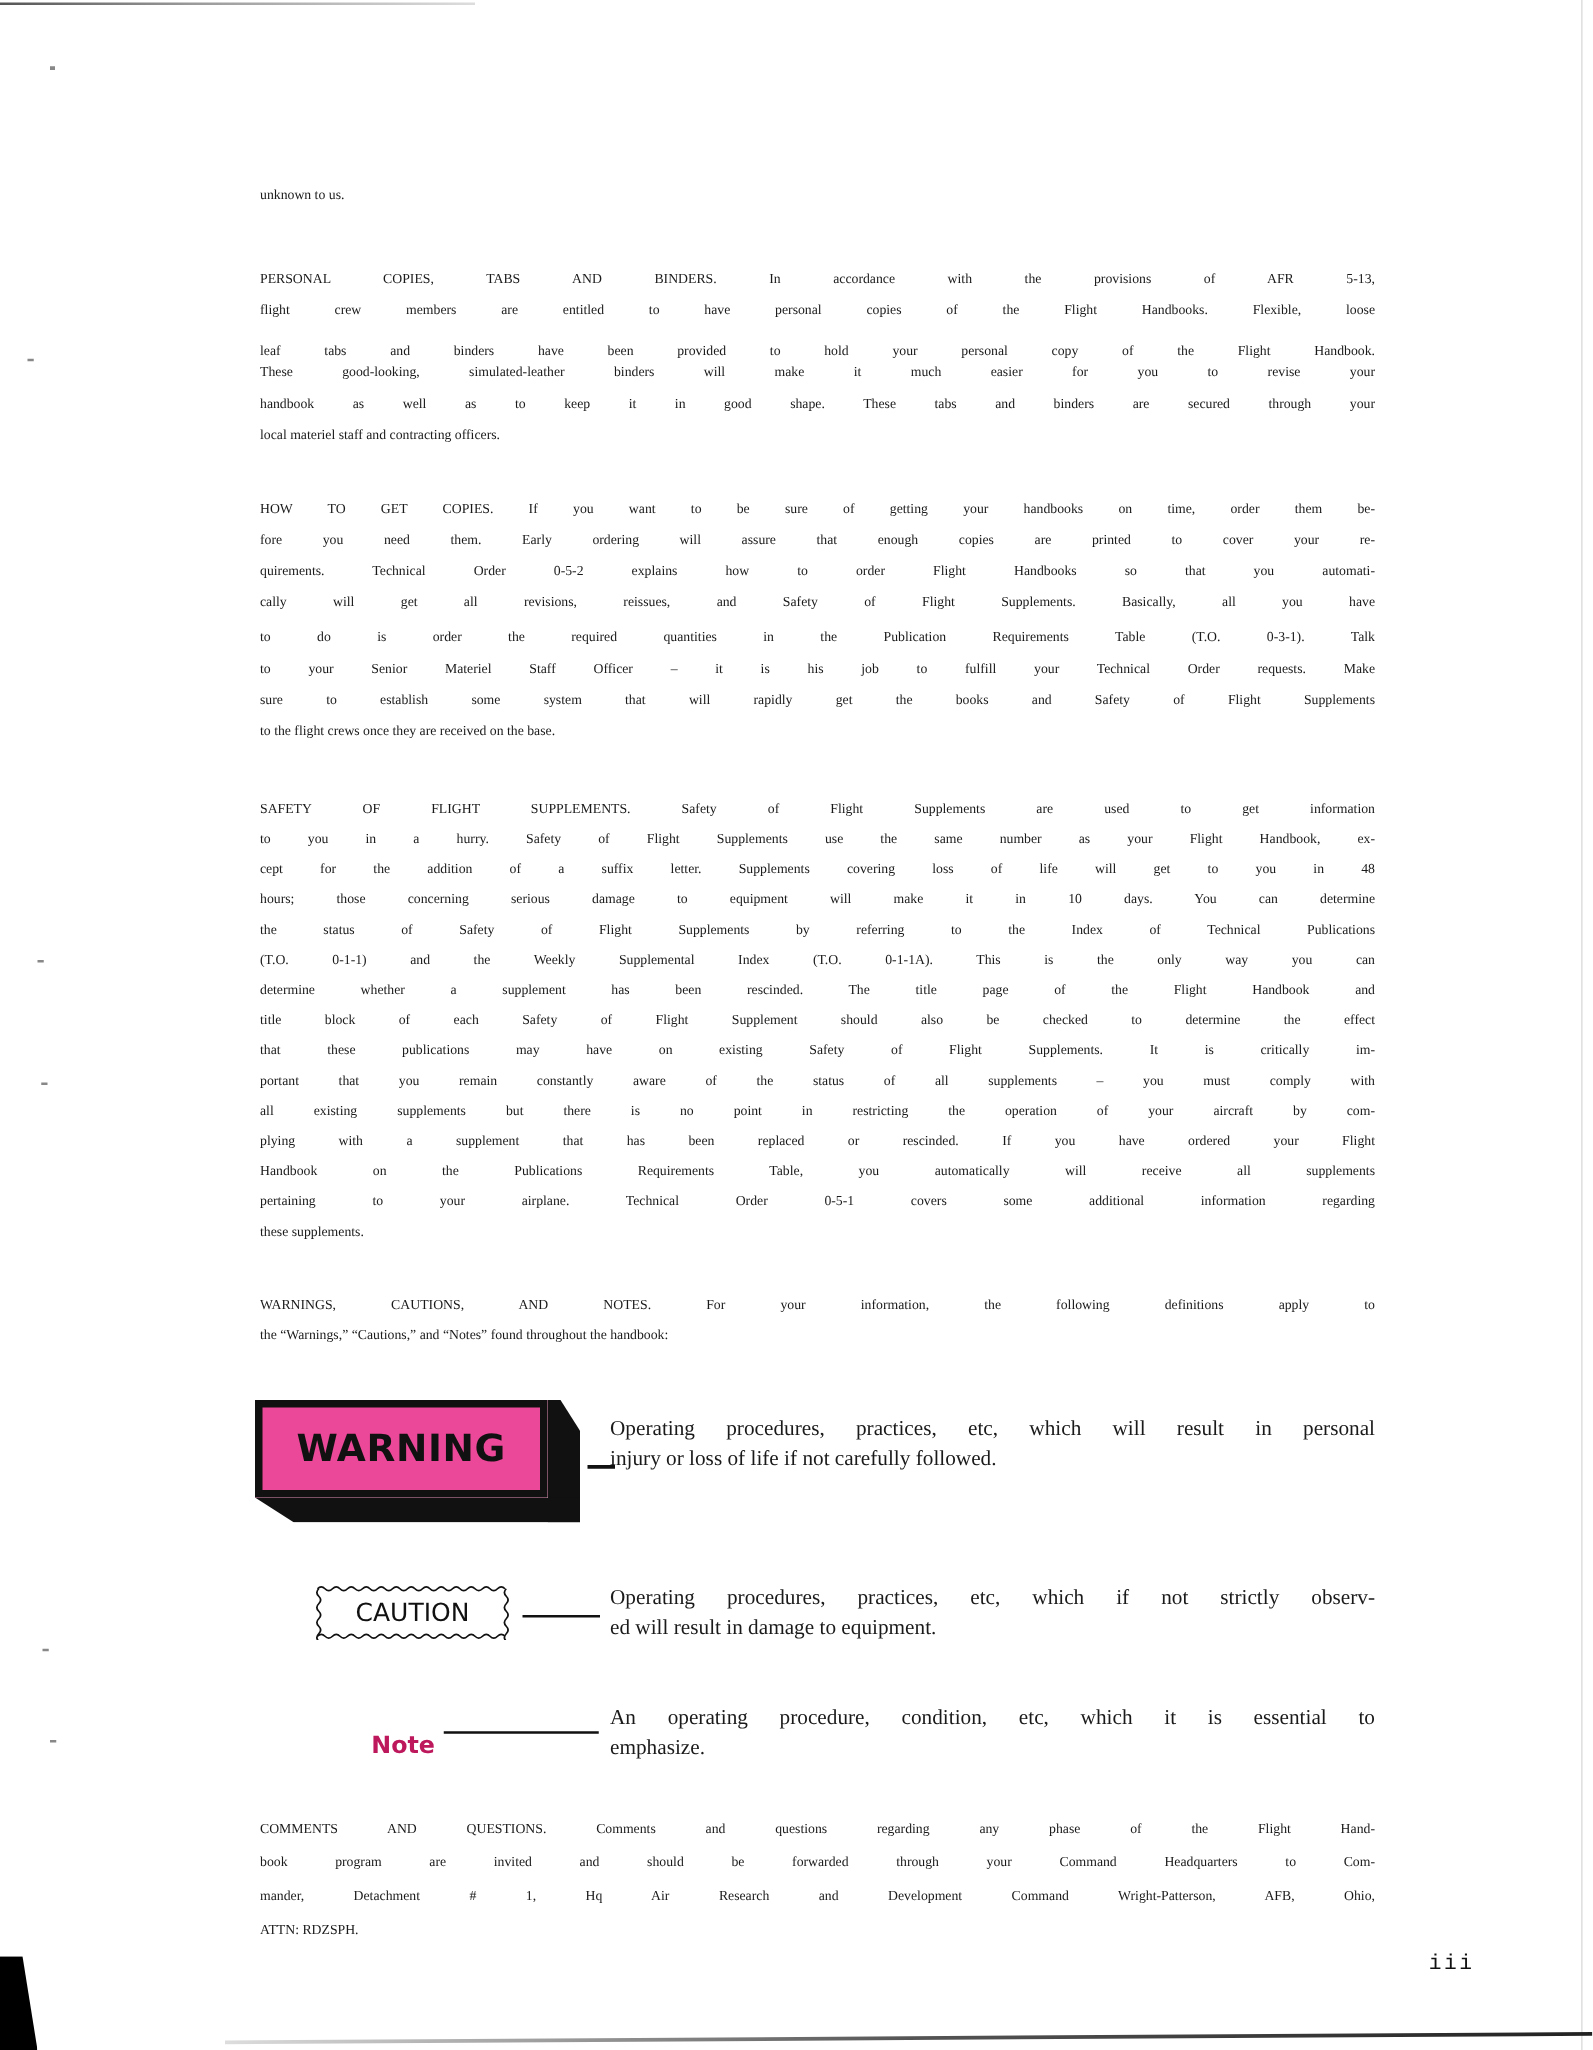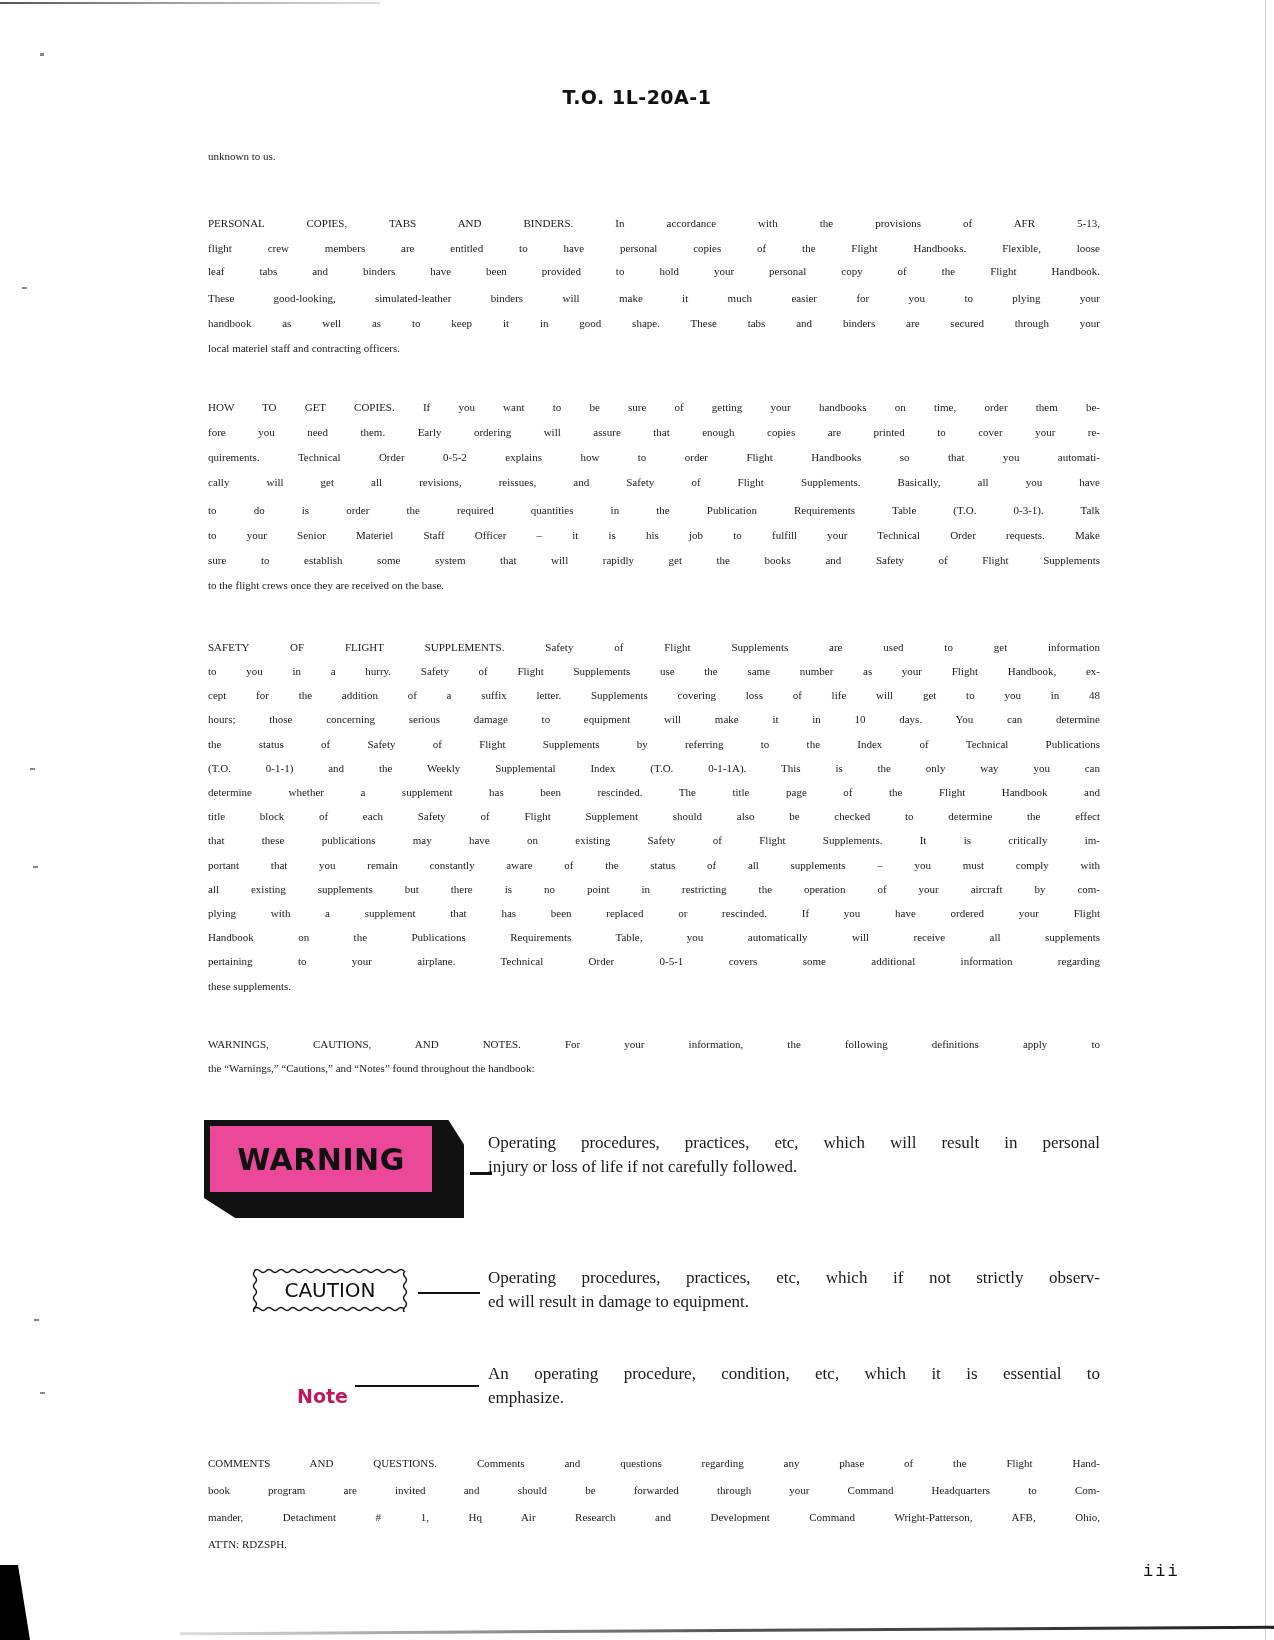--- a/index.html
+++ b/index.html
@@ -115,29 +115,28 @@
   <div class="right-edge"></div>
   <div class="bottom-edge"></div>
   <div class="corner-triangle-fill"></div>
   <div class="speck" style="left:40px;top:53px;width:4px;height:3px;"></div>
   <div class="speck" style="left:22px;top:287px;"></div>
   <div class="speck" style="left:30px;top:768px;"></div>
   <div class="speck" style="left:33px;top:866px;"></div>
   <div class="speck" style="left:34px;top:1319px;"></div>
   <div class="speck" style="left:40px;top:1392px;"></div>
 
-  <div class="header-title">T.O. 1L-20A-1</div>
 
   <div class="line" style="top:146px;">unknown to us.</div>
 
   <div>
     <div class="line justify" style="top:213px;">PERSONAL COPIES, TABS AND BINDERS. In accordance with the provisions of AFR 5-13,</div>
     <div class="line justify" style="top:238px;">flight crew members are entitled to have personal copies of the Flight Handbooks. Flexible, loose</div>
-    <div class="line justify" style="top:261px;">leaf tabs and binders have been provided to hold your personal copy of the Flight Handbook.</div>
-    <div class="line justify" style="top:288px;">These good-looking, simulated-leather binders will make it much easier for you to plying your</div>
+    <div class="line justify" style="top:271px;">leaf tabs and binders have been provided to hold your personal copy of the Flight Handbook.</div>
+    <div class="line justify" style="top:288px;">These good-looking, simulated-leather binders will make it much easier for you to revise your</div>
     <div class="line justify" style="top:313px;">handbook as well as to keep it in good shape. These tabs and binders are secured through your</div>
     <div class="line" style="top:338px;">local materiel staff and contracting officers.</div>
   </div>
 
   <div>
     <div class="line justify" style="top:397px;">HOW TO GET COPIES. If you want to be sure of getting your handbooks on time, order them be-</div>
     <div class="line justify" style="top:422px;">fore you need them. Early ordering will assure that enough copies are printed to cover your re-</div>
     <div class="line justify" style="top:447px;">quirements. Technical Order 0-5-2 explains how to order Flight Handbooks so that you automati-</div>
     <div class="line justify" style="top:472px;">cally will get all revisions, reissues, and Safety of Flight Supplements. Basically, all you have</div>
     <div class="line justify" style="top:500px;">to do is order the required quantities in the Publication Requirements Table (T.O. 0-3-1). Talk</div>

